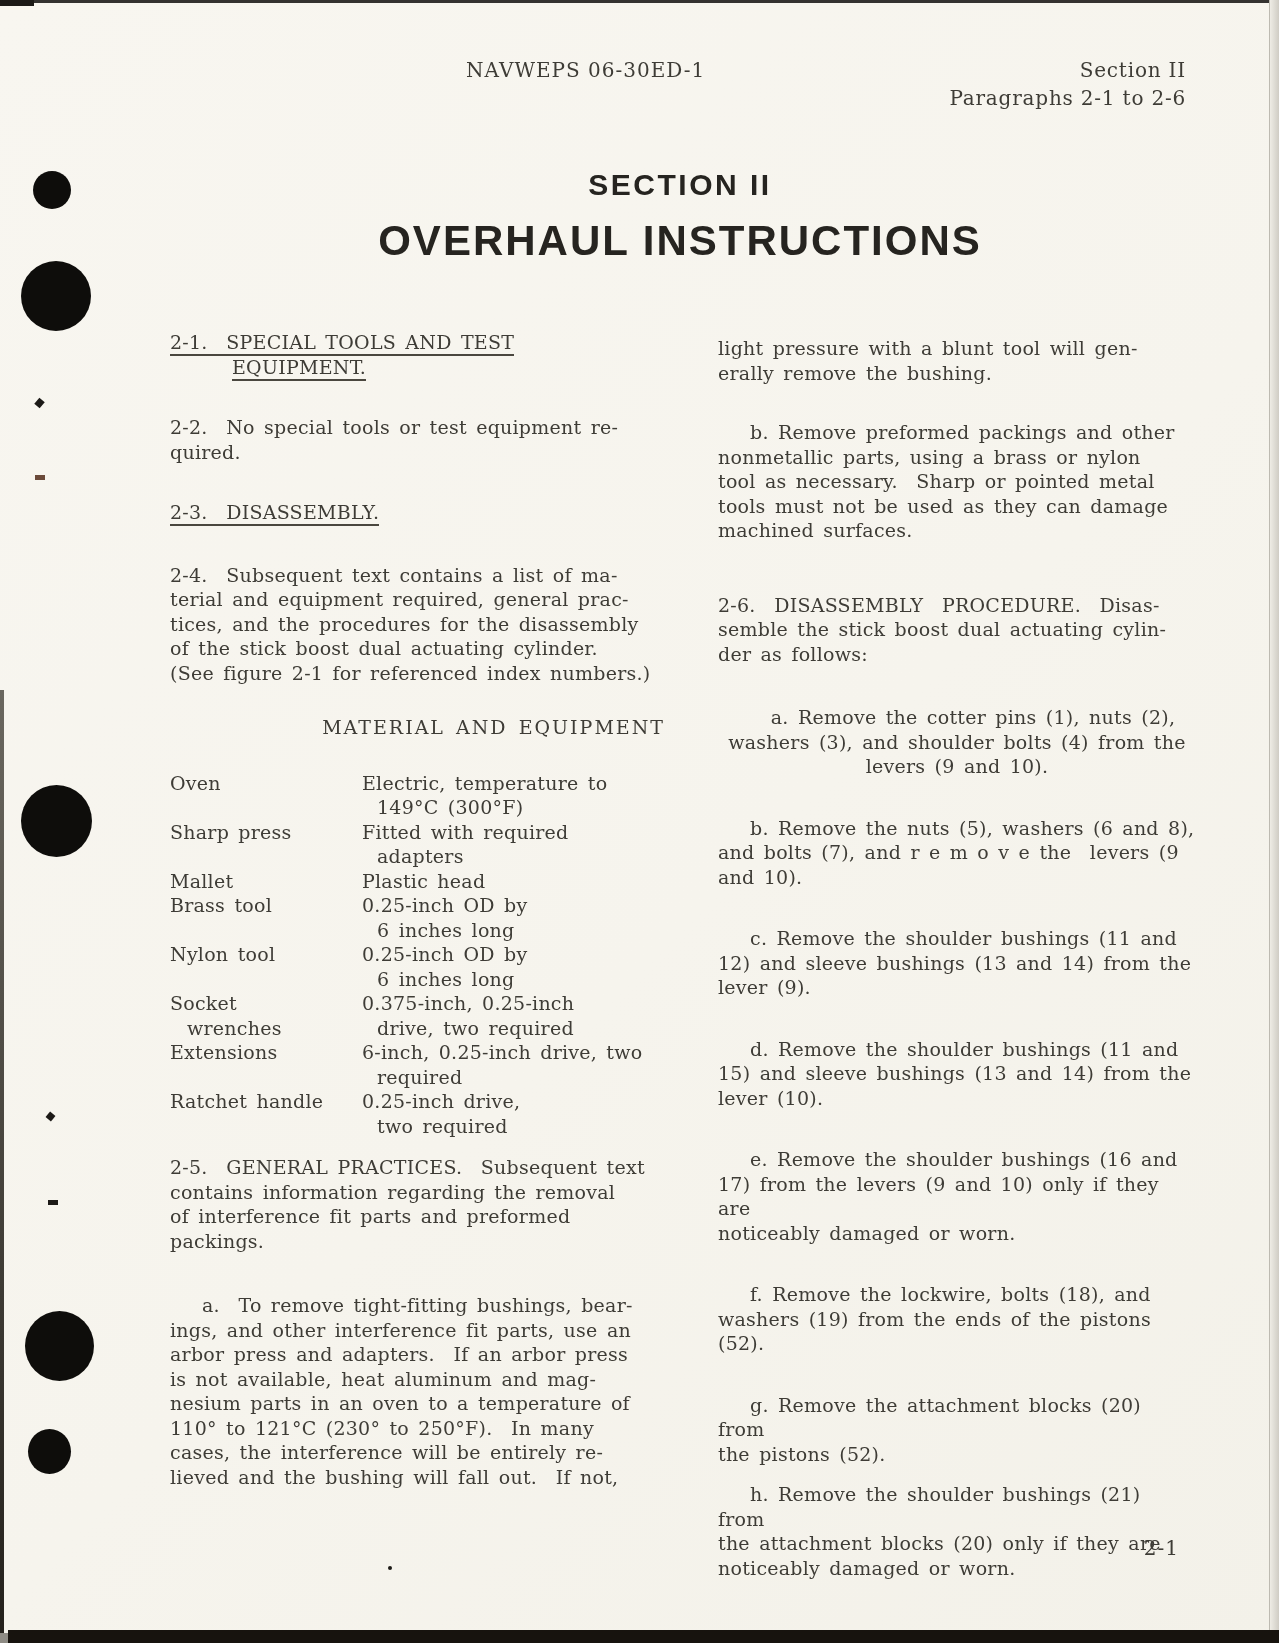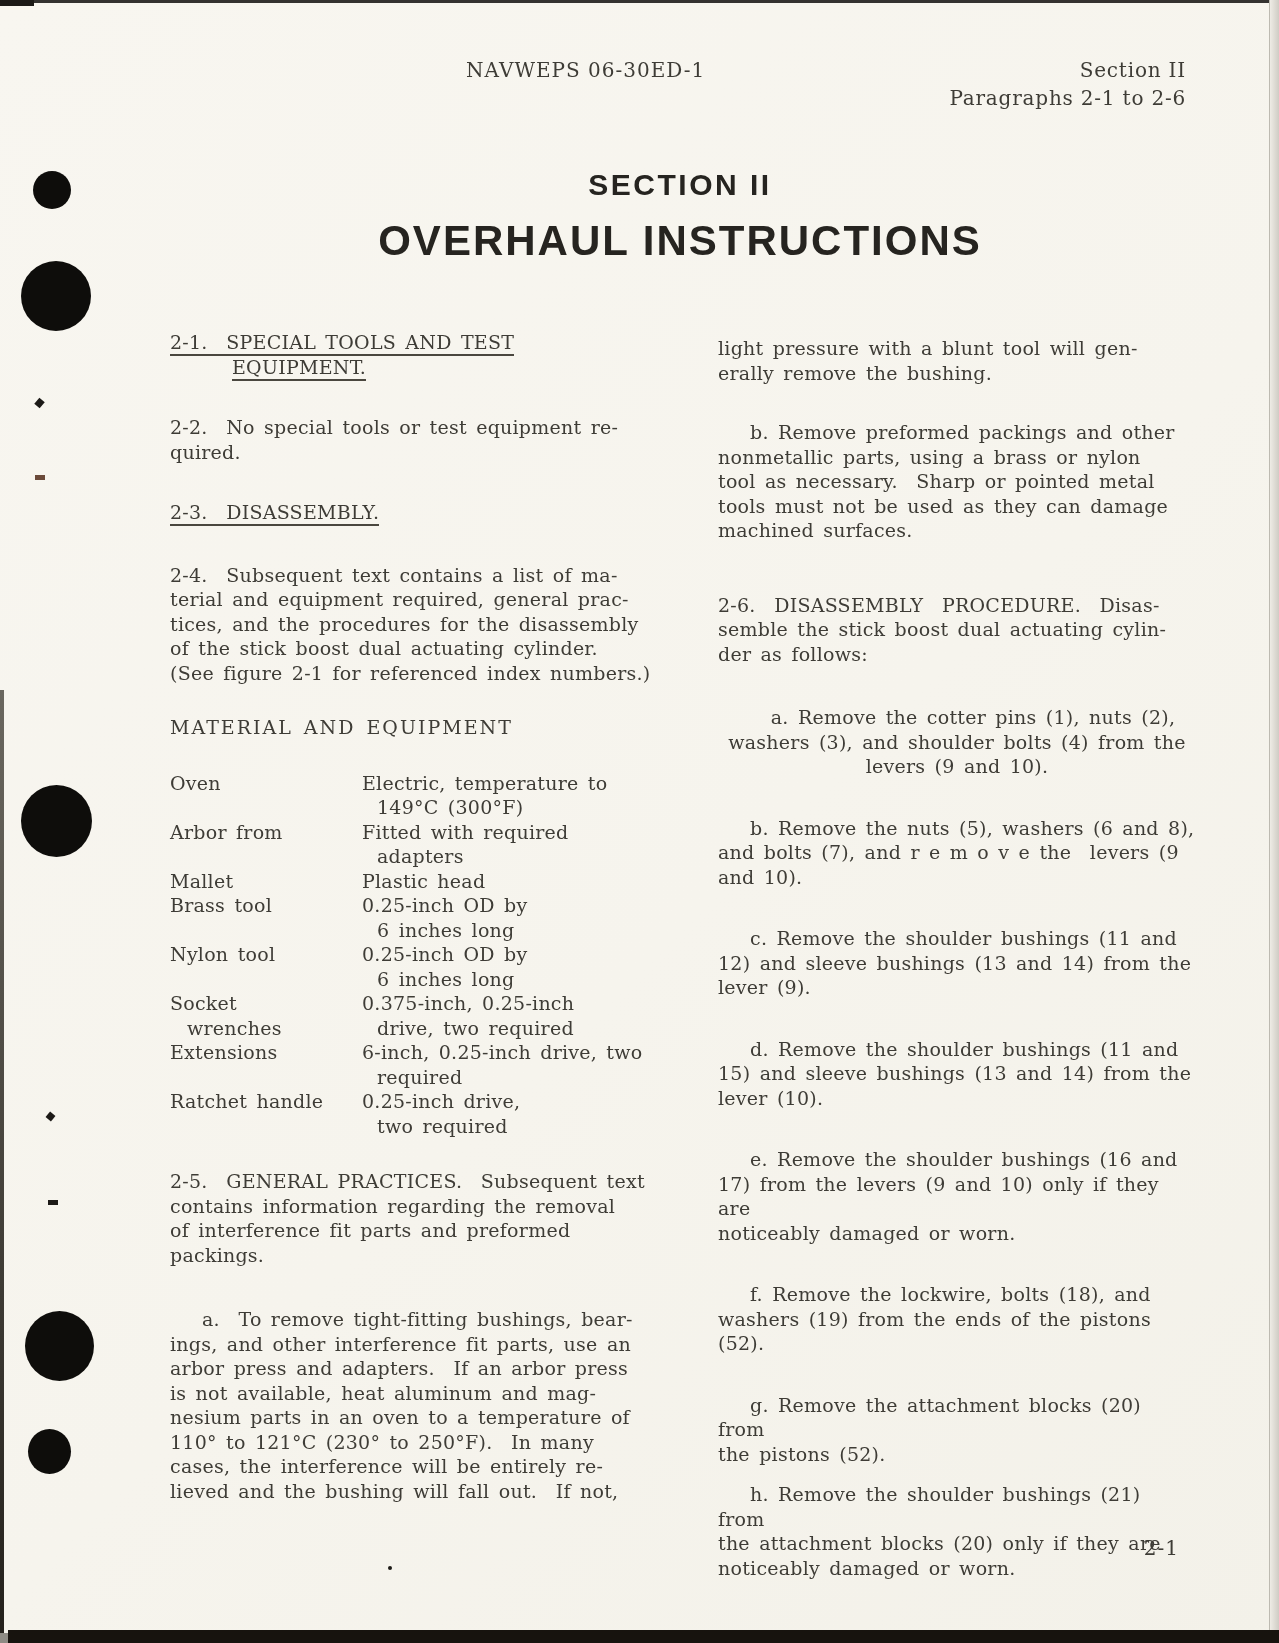--- a/index.html
+++ b/index.html
@@ -34,21 +34,21 @@
   
   .col{position:absolute;font-size:19px;line-height:24.5px;letter-spacing:0.25px;
     word-spacing:3px;}
   .col-left{left:170px;top:330px;width:495px;}
   .col-right{left:718px;top:336px;width:478px;}
   .para{white-space:pre-line;}
   .indent{text-indent:32px;}
   .ul{border-bottom:2px solid #4a473f;padding-bottom:1px;}
   .head-line{line-height:24.5px;}
   .head-cont{padding-left:62px;}
-  .eq-heading{text-align:left;letter-spacing:2px;}
+  .eq-heading{text-align:right;letter-spacing:2px;}
   .eq-row{display:flex;}
   .eq-label{flex:none;width:175px;padding-left:17px;text-indent:-17px;white-space:pre-line;}
   .eq-desc{flex:1;padding-left:15px;text-indent:-15px;white-space:pre-line;}
   
   .page-number{position:absolute;right:100px;top:1536px;font-size:20px;letter-spacing:1px;}
 </style>
 </head>
 <body>
 
 <div id="page">
@@ -98,28 +98,28 @@
     </div>
 
     <div class="para" style="margin-bottom:30px;">2-4.&nbsp; Subsequent text contains a list of ma-
 terial and equipment required, general prac-
 tices, and the procedures for the disassembly
 of the stick boost dual actuating cylinder.
 (See figure 2-1 for referenced index numbers.)</div>
 
     <div class="eq-heading" style="margin-bottom:31px;">MATERIAL AND EQUIPMENT</div>
 
-    <div style="margin-bottom:31px;">
+    <div style="margin-bottom:17px;">
       <div class="eq-row">
         <div class="eq-label">Oven</div>
         <div class="eq-desc">Electric, temperature to
 149°C (300°F)</div>
       </div>
       <div class="eq-row">
-        <div class="eq-label">Arbor from</div>
+        <div class="eq-label">Sharp press</div>
         <div class="eq-desc">Fitted with required
 adapters</div>
       </div>
       <div class="eq-row">
         <div class="eq-label">Mallet</div>
         <div class="eq-desc">Plastic head</div>
       </div>
       <div class="eq-row">
         <div class="eq-label">Brass tool</div>
         <div class="eq-desc">0.25-inch OD by

